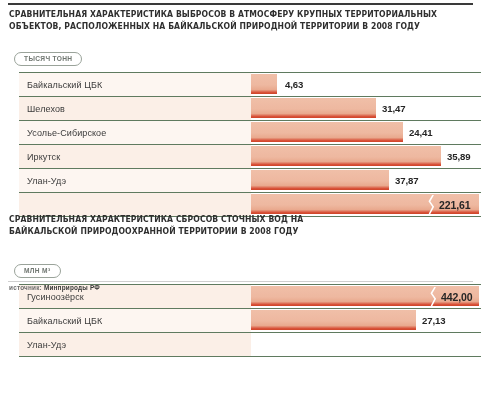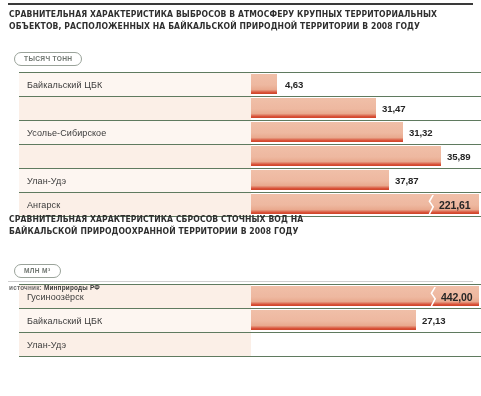--- a/index.html
+++ b/index.html
@@ -173,55 +173,56 @@
       <div class="row-bg"></div>
       <div class="row-label">Байкальский ЦБК</div>
       <div class="bar-zone">
         <div class="bar" style="width:26px"></div>
         <div class="bar-value" style="left:34px">4,63</div>
       </div>
     </div>
 
     <div class="row alt">
       <div class="row-bg"></div>
+      <div class="row-label">Шелехов</div>
       <div class="bar-zone">
         <div class="bar" style="width:125px"></div>
         <div class="bar-value" style="left:131px">31,47</div>
       </div>
     </div>
 
     <div class="row">
       <div class="row-bg"></div>
       <div class="row-label">Усолье-Сибирское</div>
       <div class="bar-zone">
         <div class="bar" style="width:152px"></div>
-        <div class="bar-value" style="left:158px">31,32</div>
-      </div>
-    </div>
-
-    <div class="row alt">
-      <div class="row-bg"></div>
+        <div class="bar-value" style="left:158px">24,41</div>
+      </div>
+    </div>
+
+    <div class="row alt">
+      <div class="row-bg"></div>
+      <div class="row-label">Иркутск</div>
       <div class="bar-zone">
         <div class="bar" style="width:190px"></div>
         <div class="bar-value" style="left:196px">35,89</div>
       </div>
     </div>
 
     <div class="row">
       <div class="row-bg"></div>
       <div class="row-label">Улан-Удэ</div>
       <div class="bar-zone">
         <div class="bar" style="width:138px"></div>
         <div class="bar-value" style="left:144px">37,87</div>
       </div>
     </div>
 
     <div class="row alt">
       <div class="row-bg"></div>
-      <div class="row-label">Ангарск</div>
       <div class="bar-zone">
         <div class="bar" style="width:228px"></div>
         <div class="break-mark" style="left:176px">
           <svg viewBox="0 0 9 21" preserveAspectRatio="none">
             <path d="M6.2 0 L2.4 7 L6.2 13 L2.4 21" fill="none" stroke="#ffffff" stroke-width="1.6"></path>
           </svg>
         </div>
         <div class="bar-value inset" style="left:188px">221,61</div>
       </div>
     </div>

